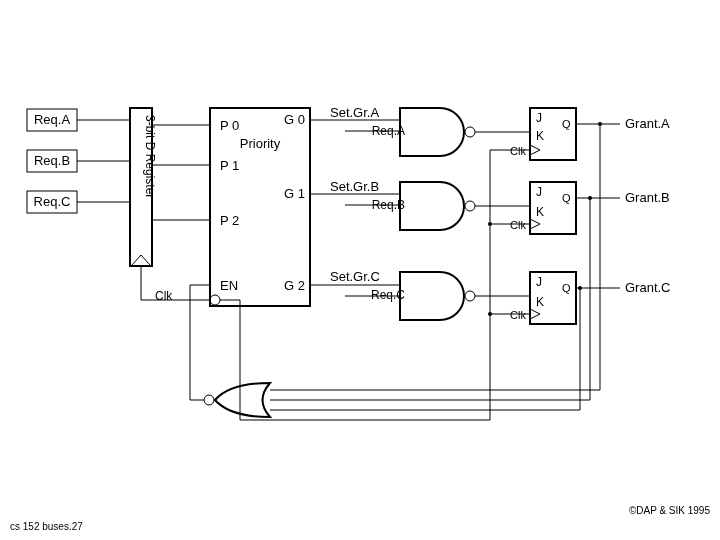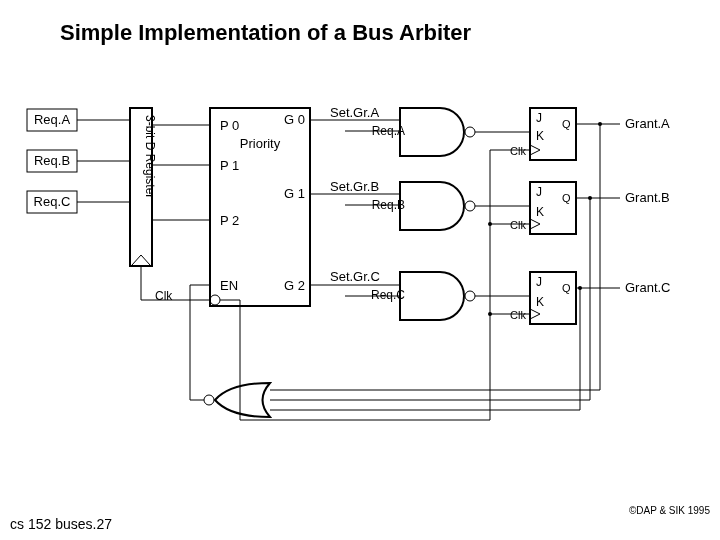--- a/index.html
+++ b/index.html
@@ -1,26 +1,25 @@
 <!DOCTYPE html>
 <html><head>
 <meta charset="utf-8">
 <style>
   html,body{margin:0;padding:0;font-family:Arial,Helvetica,sans-serif}
   .page{position:relative;width:720px;height:540px;background:#fff}
   .title{position:absolute;left:60px;top:20px;font-size:22px;font-weight:bold}
-  .foot-l{position:absolute;left:10px;bottom:8px;font-size:14px}
+  .foot-l{position:absolute;left:10px;bottom:8px;font-size:10px}
   .foot-r{position:absolute;right:10px;bottom:24px;font-size:10px}
   text{font-family:Arial,Helvetica,sans-serif}
 </style>
 </head>
 <body>
 
 <div class="page">
-  <div class="title">Simple Implementation of a Bus Arbiter</div>
   <div class="foot-l">cs 152 buses.27</div>
   <div class="foot-r">©DAP &amp; SIK 1995</div>
 
   <svg width="720" height="540" viewBox="0 0 720 540" style="position:absolute;left:0;top:0">
 
     <rect x="27" y="109" width="50" height="22" fill="none" stroke="#000"></rect>
     <text x="52" y="124" font-size="13" text-anchor="middle">Req.A</text>
     <rect x="27" y="150" width="50" height="22" fill="none" stroke="#000"></rect>
     <text x="52" y="165" font-size="13" text-anchor="middle">Req.B</text>
     <rect x="27" y="191" width="50" height="22" fill="none" stroke="#000"></rect>

